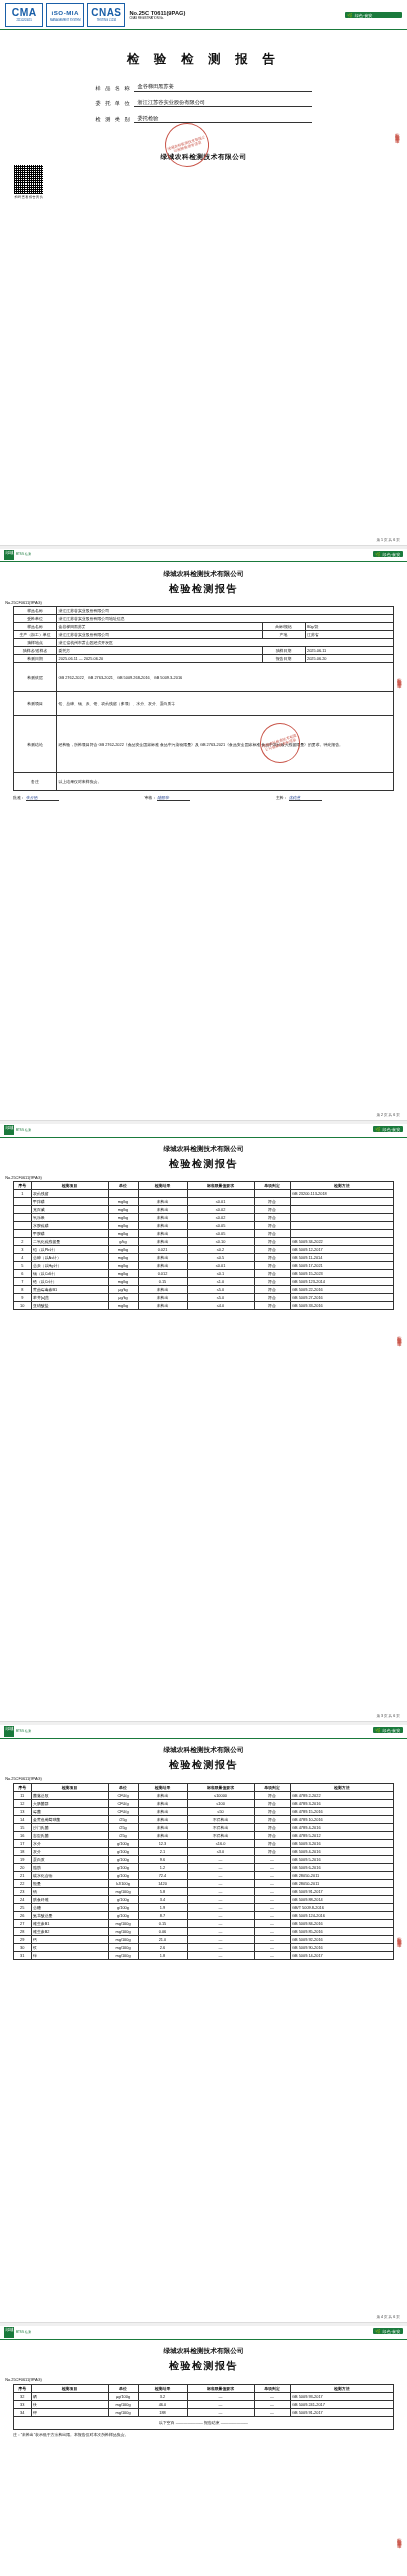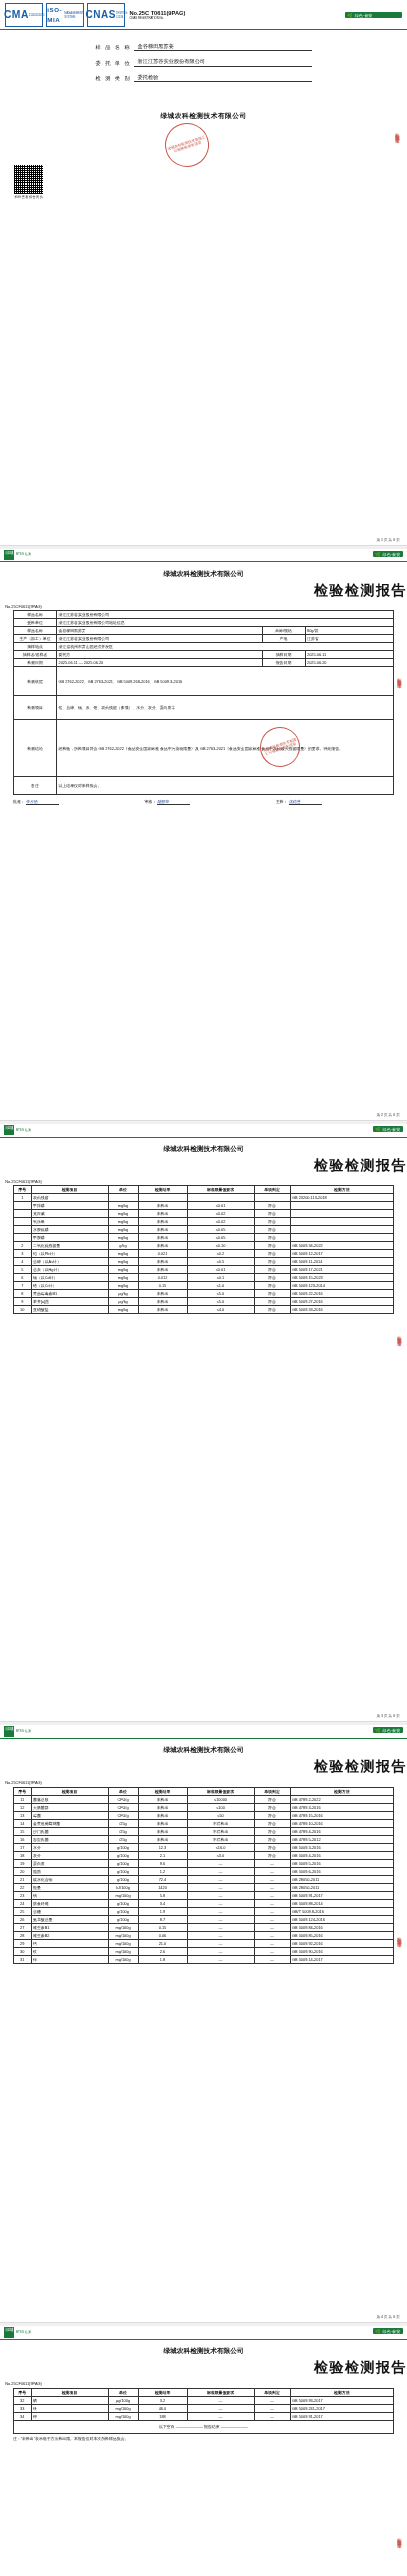--- a/index.html
+++ b/index.html
@@ -45,41 +45,41 @@
   }
   .topbar .rightlogo .leaf { font-size:4.6px; }
   
   .cert-strip {
     display:flex; align-items:center; gap:3.1px;
     padding:3.1px 5.2px 2.1px 5.2px;
     border-bottom:0.5px solid #1a7a3c;
   }
   .cert-badge {
     border:0.5px solid #1a5fa8; width:38px; height:24px;
-    display:flex; align-items:center; justify-content:center;
+    display:flex; flex-direction:column; align-items:center; justify-content:center;
     color:#1a5fa8;
   }
   .cert-badge .big { font-size:10.3px; font-weight:bold; letter-spacing:0.5px; line-height:10.3px;}
   .cert-badge .small { font-size:2.8px; letter-spacing:-0.1px; }
   .cert-num {
     font-size:5.7px; font-weight:bold; color:#111; margin-left:1px;
   }
   .cert-num .sub { font-size:2.8px; font-weight:normal; display:block; }
   
   h1.doc-title {
     text-align:center;
     font-size:12.4px;
     letter-spacing:5.2px;
     font-weight:bold;
     margin:20.6px 0 15.5px 0;
     font-family:"DejaVu Sans", sans-serif;
   }
   h2.rep-title {
-    text-align:right;
-    font-size:14px;
+    text-align:center;
+    font-size:10px;
     letter-spacing:1.5px;
     font-weight:bold;
     margin:3.1px 0 4.1px 0;
   }
   .org-title {
     text-align:center; font-size:6.7px; font-weight:bold; margin:7.2px 0 1px 0;
   }
   
   .cover-fields {
     width:216px; margin:12.4px auto 0 auto; font-size:5.2px;
@@ -158,20 +158,21 @@
     </div>
     <div style="flex:1"></div>
     <div class="topbar" style="position:relative;border:none;height:auto;width:57px;">
       <div class="rightlogo" style="position:relative;right:auto;top:auto;">
         <span class="leaf">🌿</span>
         <span>绿色·食安</span>
       </div>
     </div>
   </div>
 
+  <h1 class="doc-title">检 验 检 测 报 告</h1>
 
   <div class="cover-fields">
     <div class="row">
       <div class="lab">样 品 名 称</div>
       <div class="val">金谷梯田黑苏姜</div>
     </div>
     <div class="row">
       <div class="lab">委 托 单 位</div>
       <div class="val">浙江江苏谷实业股份有限公司</div>
     </div>

